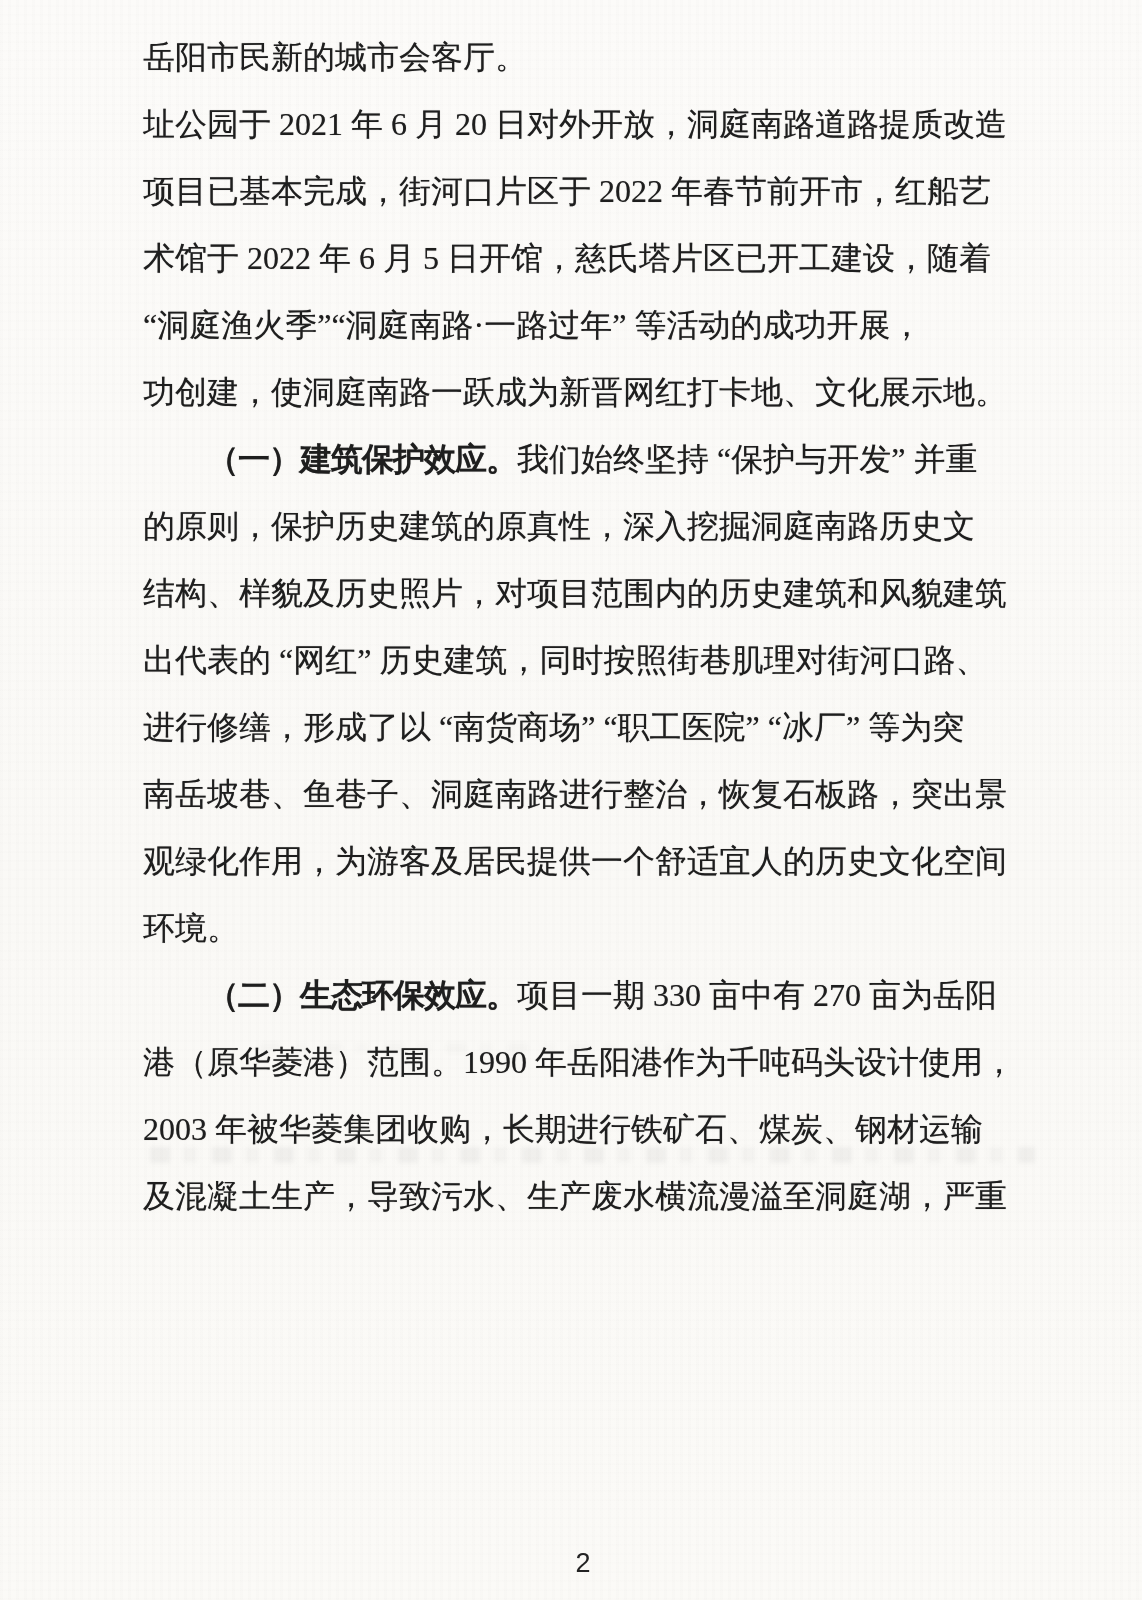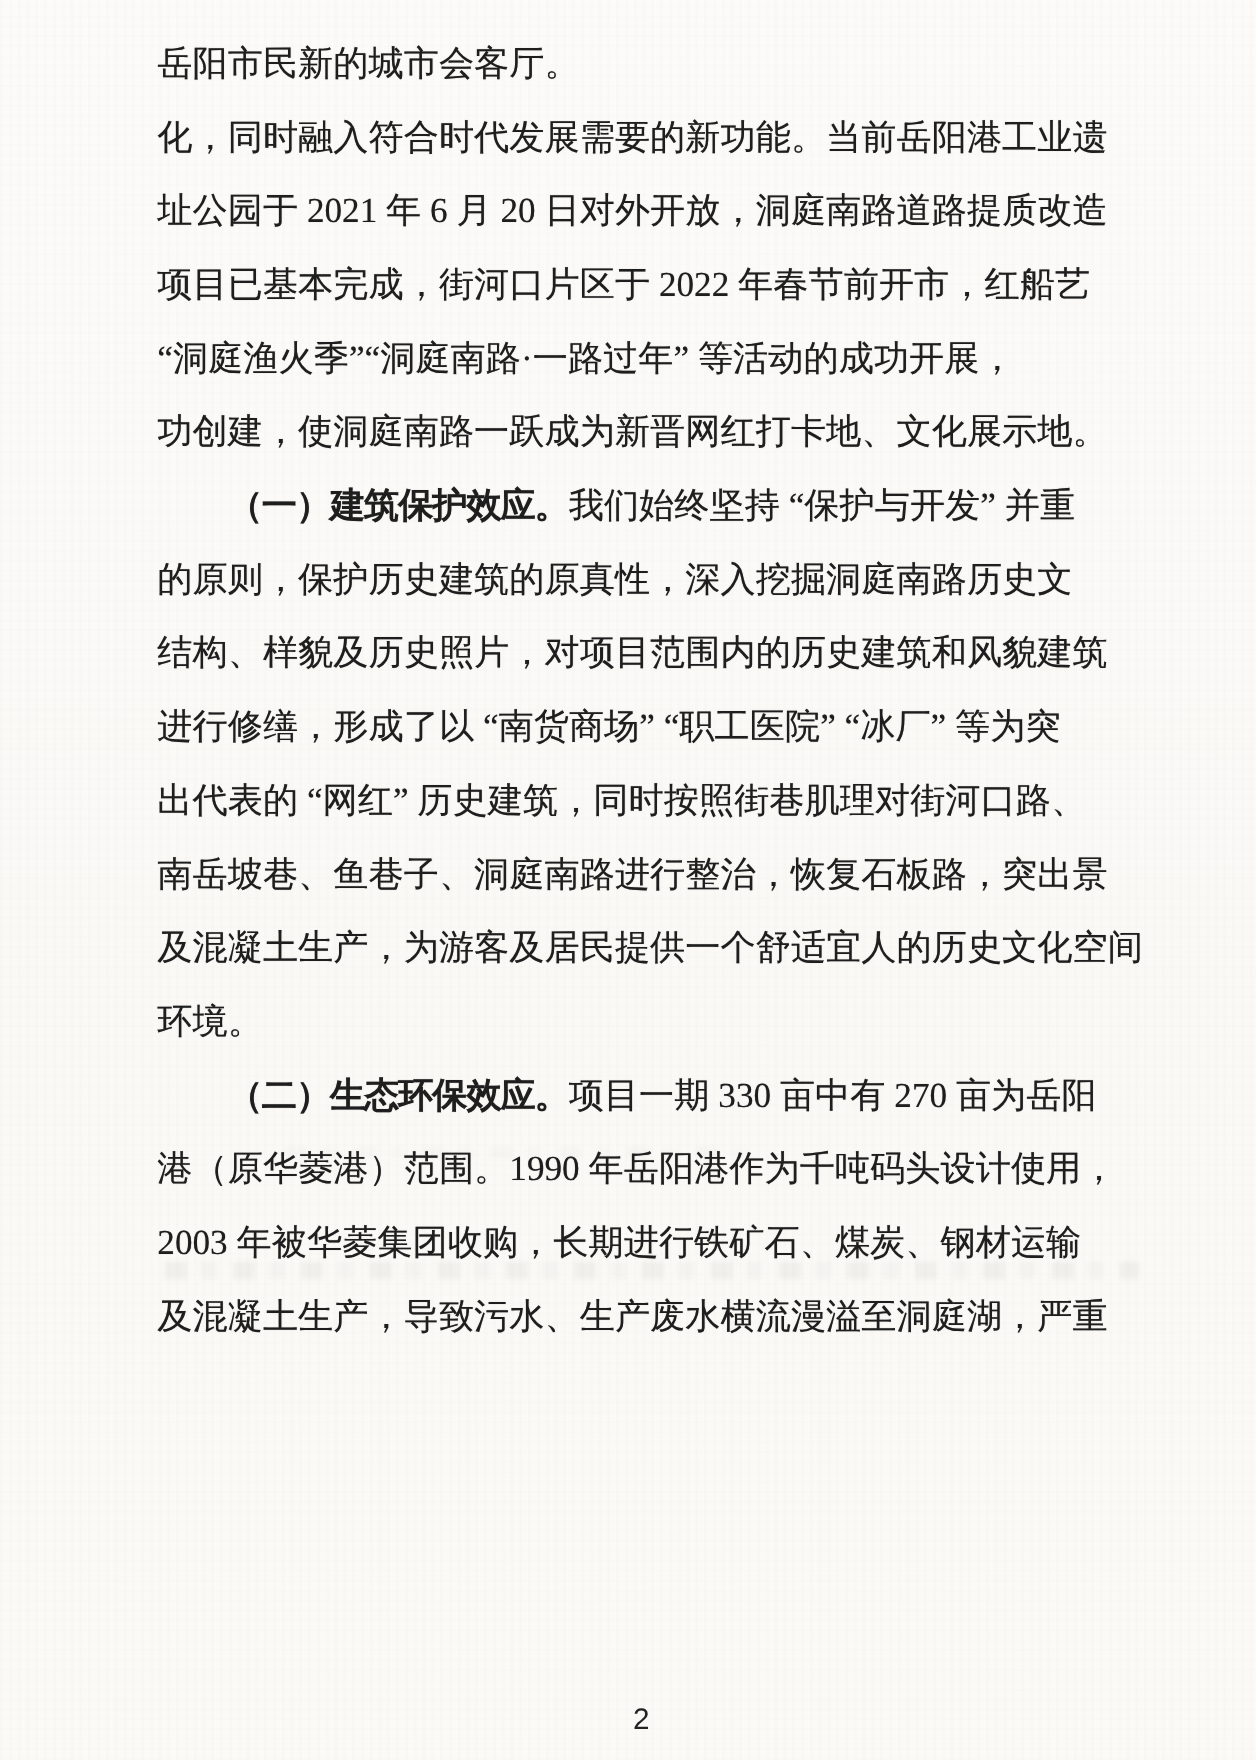--- a/index.html
+++ b/index.html
@@ -77,32 +77,32 @@
     color: #232323;
     font-family: "Liberation Sans", "DejaVu Sans", sans-serif;
   }
 </style>
 </head>
 <body>
 
 <div class="page">
   <div class="text-block" id="text-block">
       <div class="line"><span class="seg">岳阳市民新的城市会客厅。</span></div>
-      <div class="line"><span class="seg">化，同时融入符合时代发展需要的新功能。当前岳阳港工业遗</span></div>
       <div class="line"><span class="seg">址公园于 2021 年 6 月 20 日对外开放，洞庭南路道路提质改造</span></div>
       <div class="line"><span class="seg">项目已基本完成，街河口片区于 2022 年春节前开市，红船艺</span></div>
+      <div class="line"><span class="seg">术馆于 2022 年 6 月 5 日开馆，慈氏塔片区已开工建设，随着</span></div>
       <div class="line"><span class="seg">“洞庭渔火季”“洞庭南路·一路过年” 等活动的成功开展，</span></div>
       <div class="line"><span class="seg">功创建，使洞庭南路一跃成为新晋网红打卡地、文化展示地。</span></div>
       <div class="line indent"><span class="seg bold">（一）建筑保护效应。</span><span class="seg">我们始终坚持 “保护与开发” 并重</span></div>
       <div class="line"><span class="seg">的原则，保护历史建筑的原真性，深入挖掘洞庭南路历史文</span></div>
       <div class="line"><span class="seg">结构、样貌及历史照片，对项目范围内的历史建筑和风貌建筑</span></div>
+      <div class="line"><span class="seg">出代表的 “网红” 历史建筑，同时按照街巷肌理对街河口路、</span></div>
       <div class="line"><span class="seg">进行修缮，形成了以 “南货商场” “职工医院” “冰厂” 等为突</span></div>
-      <div class="line"><span class="seg">出代表的 “网红” 历史建筑，同时按照街巷肌理对街河口路、</span></div>
       <div class="line"><span class="seg">南岳坡巷、鱼巷子、洞庭南路进行整治，恢复石板路，突出景</span></div>
-      <div class="line"><span class="seg">及混凝土生产，为游客及居民提供一个舒适宜人的历史文化空间</span></div>
+      <div class="line"><span class="seg">观绿化作用，为游客及居民提供一个舒适宜人的历史文化空间</span></div>
       <div class="line"><span class="seg">环境。</span></div>
       <div class="line indent"><span class="seg bold">（二）生态环保效应。</span><span class="seg">项目一期 330 亩中有 270 亩为岳阳</span></div>
       <div class="line"><span class="seg">港（原华菱港）范围。1990 年岳阳港作为千吨码头设计使用，</span></div>
       <div class="line"><span class="seg">2003 年被华菱集团收购，长期进行铁矿石、煤炭、钢材运输</span></div>
       <div class="line"><span class="seg">及混凝土生产，导致污水、生产废水横流漫溢至洞庭湖，严重</span></div>
     </div>
   <div class="ghost-strip"></div>
   <div class="ghost-strip second"></div>
   <div class="page-footer">2</div>
 </div>

